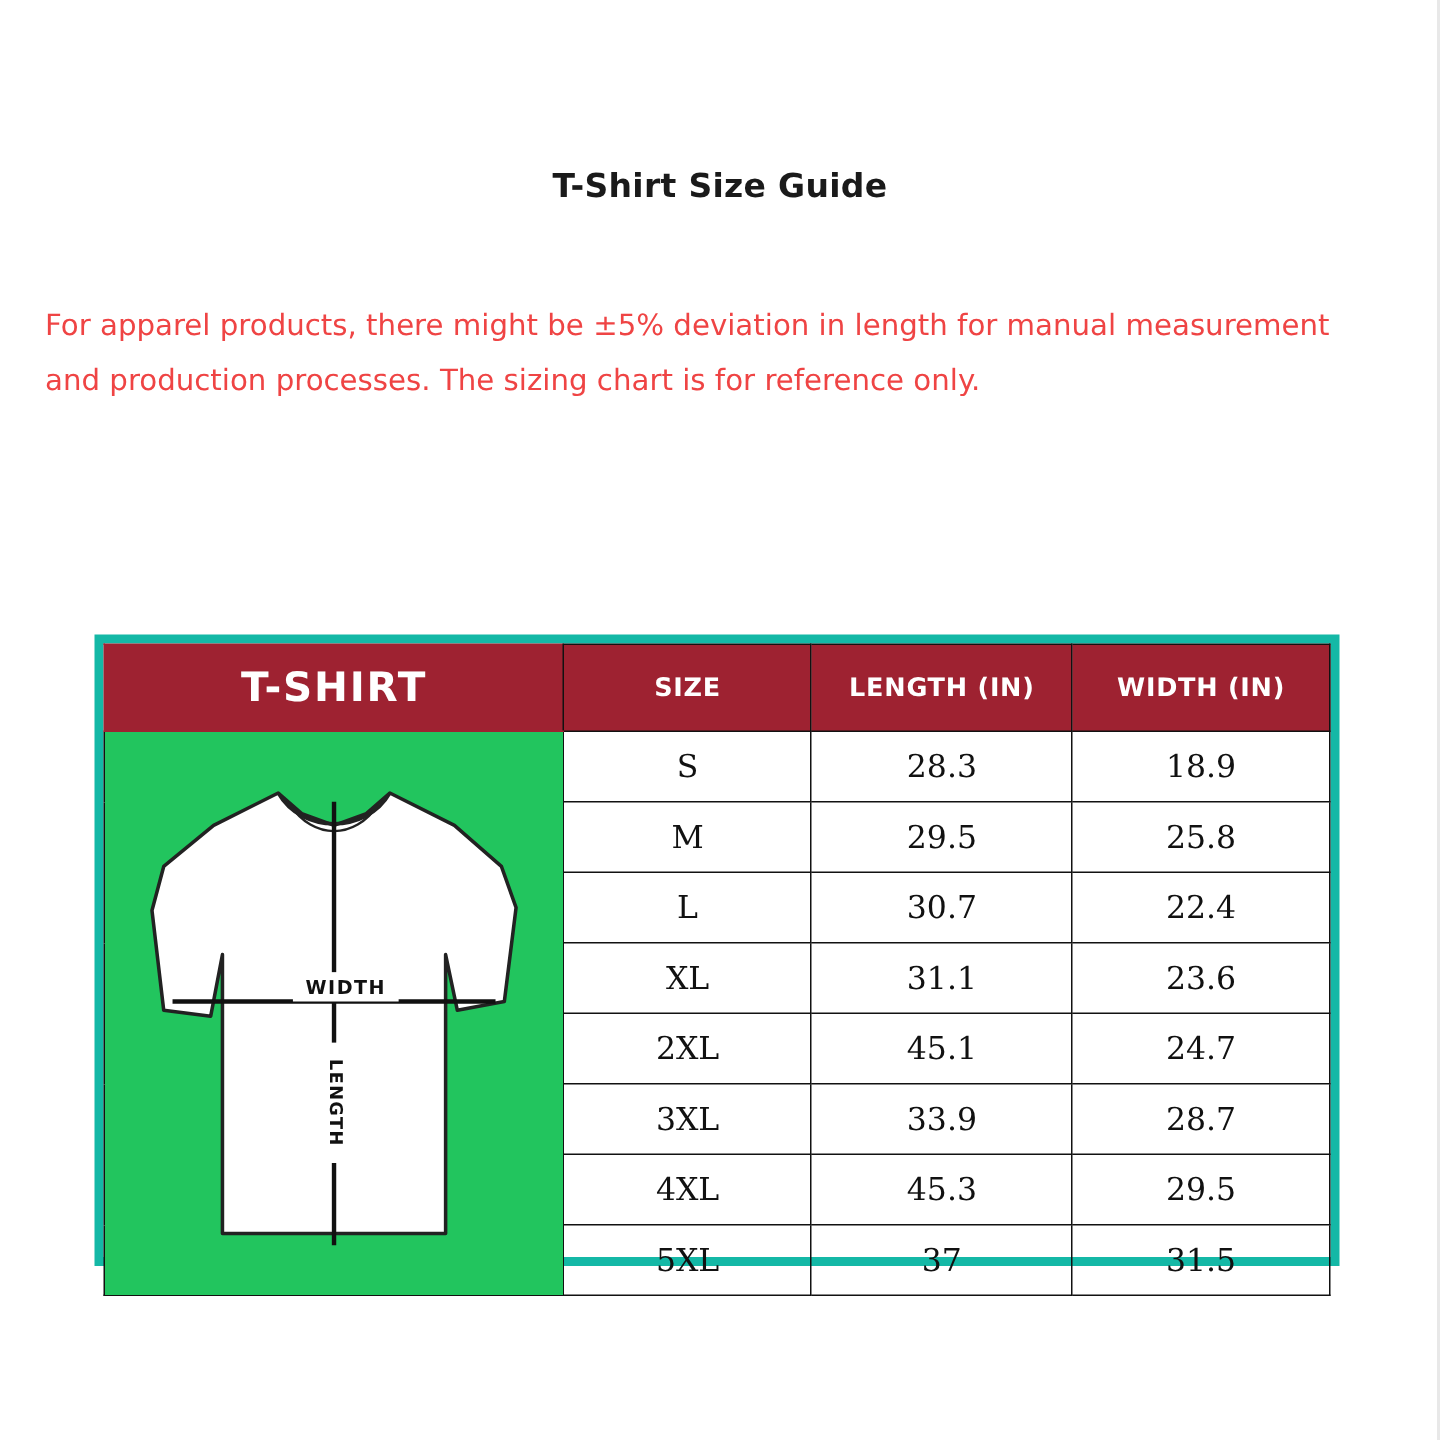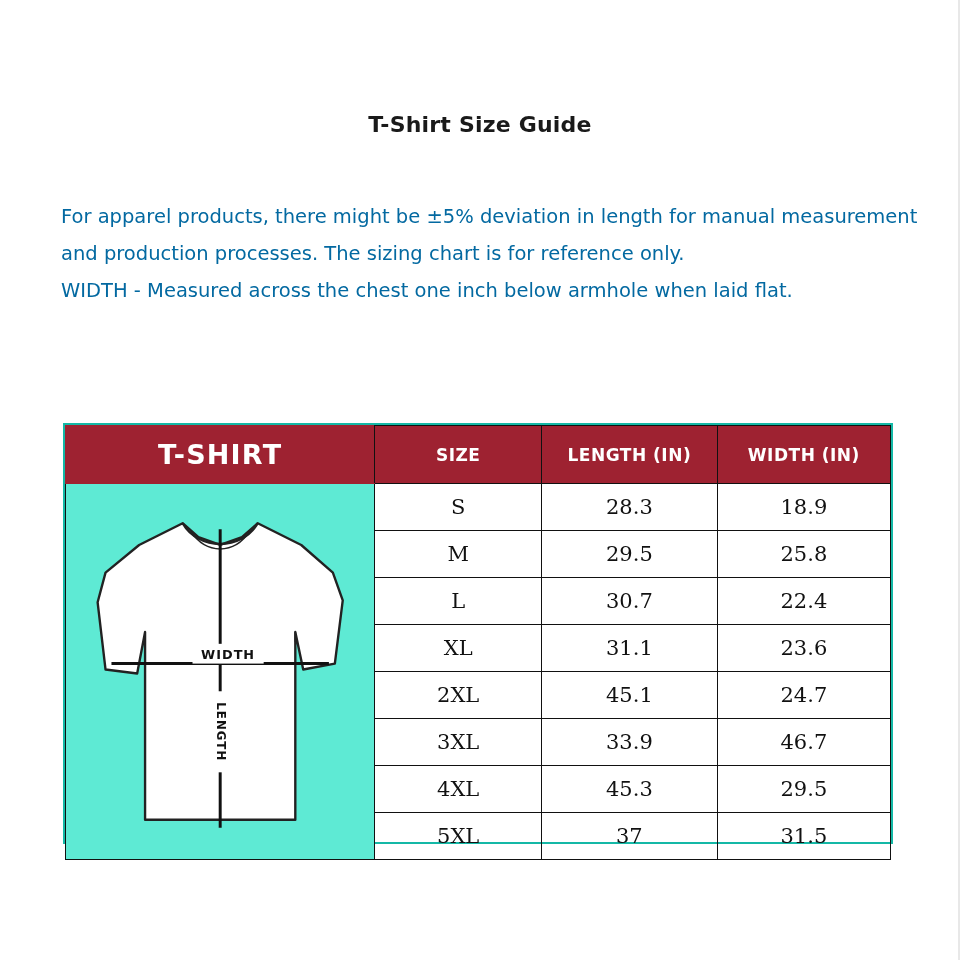--- a/index.html
+++ b/index.html
@@ -39,35 +39,34 @@
     color: #1a1a1a;
     letter-spacing: 0.2px;
   }
   .intro {
     position: absolute;
     top: 198px;
     left: 30px;
     width: 890px;
     font-size: 19.5px;
     line-height: 37px;
-    color: #0369a1;
-    font-family: "DejaVu Sans", "Liberation Sans", sans-serif;
-    margin-left: 31px;
+    color: #ef4444;
+    font-family: "DejaVu Sans", "Liberation Sans", sans-serif;
   }
   .intro p {
     margin: 0;
   }
   
   .chart-wrap {
     position: absolute;
     left: 63px;
     top: 423px;
     width: 830px;
     height: 421px;
-    border: 2px solid #14b8a6;
+    border: 6px solid #14b8a6;
     box-sizing: border-box;
   }
   table.size-table {
     width: 100%;
     height: 100%;
     border-collapse: collapse;
     table-layout: fixed;
   }
   table.size-table td, table.size-table th {
     border: 1px solid #111;
@@ -99,21 +98,21 @@
   tbody td {
     font-size: 21px;
     color: #111;
     font-family: "DejaVu Serif", "Liberation Serif", serif;
   }
   td.img-cell {
     border-right: 1px solid #111;
     border-bottom: 1px solid #111;
     padding: 0;
     position: relative;
-    background: #5eead4;
+    background: #22c55e;
   }
   .col-brand { width: 37.5%; }
   .col-size  { width: 20.2%; }
   .col-len   { width: 21.3%; }
   .col-wid   { width: 21.0%; }
 
   .shirt-box {
     position: absolute;
     left: 0; top: 0;
     width: 100%;
@@ -139,21 +138,20 @@
 <body>
 
 <div class="page">
 
   <div class="edge-line"></div>
 
   <div class="title">T-Shirt Size Guide</div>
 
   <div class="intro">
     <p>For apparel products, there might be ±5% deviation in length for manual measurement and production processes. The sizing chart is for reference only.</p>
-    <p>WIDTH - Measured across the chest one inch below armhole when laid flat.</p>
   </div>
 
   <div class="chart-wrap">
     <table class="size-table">
       <colgroup>
         <col class="col-brand">
           <col class="col-size">
           <col class="col-len">
           <col class="col-wid">
       </colgroup>
@@ -211,21 +209,21 @@
           <td>23.6</td>
         </tr>
         <tr>
           <td>2XL</td>
           <td>45.1</td>
           <td>24.7</td>
         </tr>
         <tr>
           <td>3XL</td>
           <td>33.9</td>
-          <td>46.7</td>
+          <td>28.7</td>
         </tr>
         <tr>
           <td>4XL</td>
           <td>45.3</td>
           <td>29.5</td>
         </tr>
         <tr>
           <td>5XL</td>
           <td>37</td>
           <td>31.5</td>

